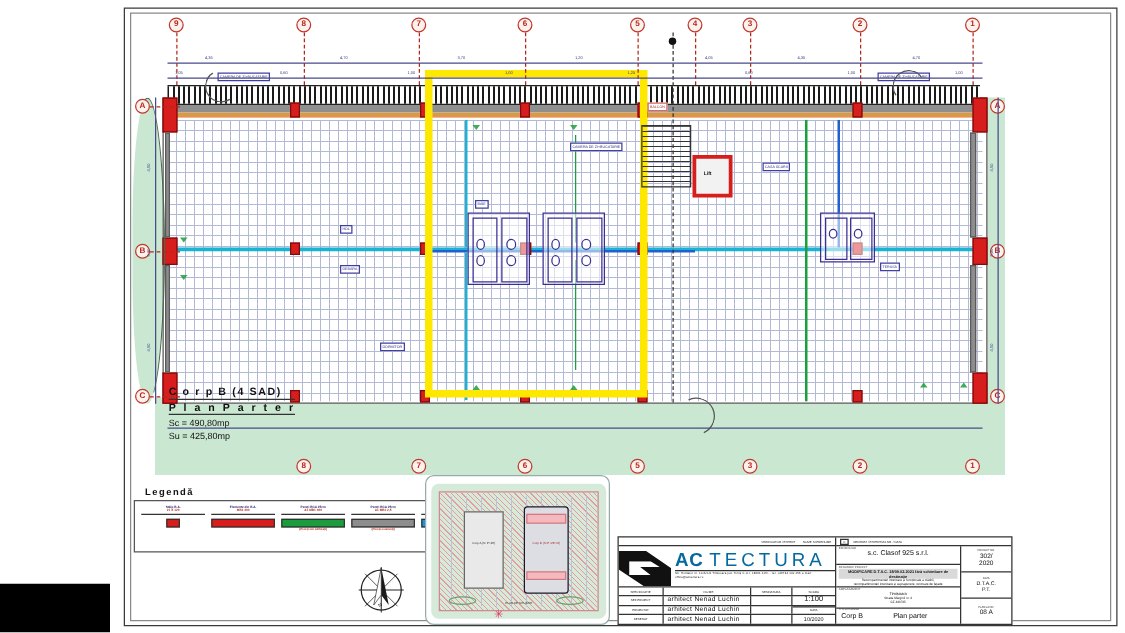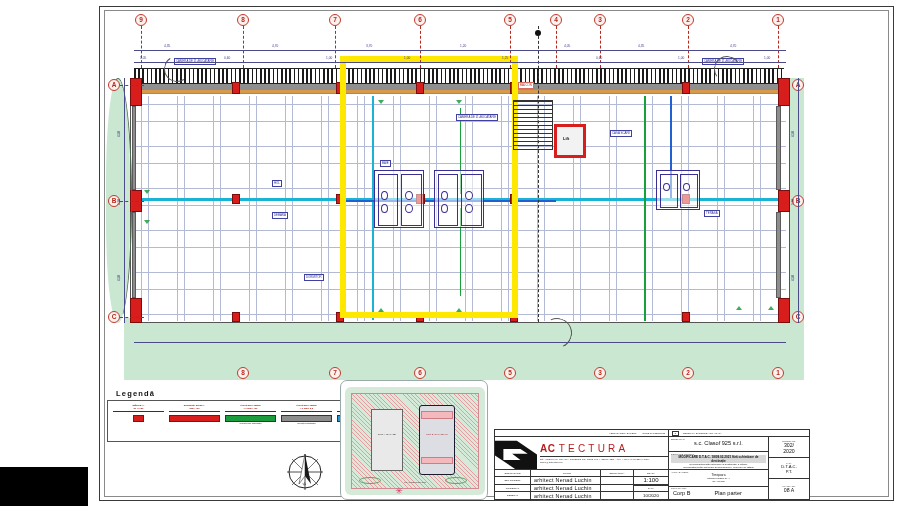--- a/index.html
+++ b/index.html
@@ -363,21 +363,21 @@
   .logo-mark::after {
     content: "";
     position: absolute;
     left: 20%; top: 28%;
     width: 58%; height: 44%;
     background: #fff;
     clip-path: polygon(0 22%, 70% 22%, 100% 55%, 36% 55%, 70% 100%, 0 100%);
   }
   .logo-text { flex: 1; padding-left: 3px; }
   .logo-title {
-    font-size: 10px; font-weight: bold; letter-spacing: 0.5px; color: #b91c1c;
+    font-size: 15px; font-weight: bold; letter-spacing: 0.5px; color: #0369a1;
     line-height: 13px;
   }
   .logo-title .sp { letter-spacing: 3.2px; font-weight: normal; }
   .logo-sub {
     font-size: 2.3px; color: #111; line-height: 3px;
     border-top: 0.5px solid #333; margin-top: 1px; padding-top: .6px;
     letter-spacing: .15px;
   }
 
   .tb-table { flex: 1; display: flex; flex-direction: column; }
@@ -601,20 +601,26 @@
     <div class="dimtext" style="left:12px; top:264px; transform: rotate(-90deg);">4,50</div>
 
     <div class="dimchain-v" style="left:694px; top:66px; height:245px;"></div>
     <div class="dimtext" style="left:686px; top:120px; transform: rotate(-90deg);">4,50</div>
     <div class="dimtext" style="left:686px; top:188px; transform: rotate(-90deg);">5,20</div>
     <div class="dimtext" style="left:686px; top:264px; transform: rotate(-90deg);">4,50</div>
 
     <div class="dimchain" style="left:30px; top:330px; width:652px;"></div>
   </div>
 
+  <div class="plan-title">
+    <div class="l1">C o r p   B   (4 SAD)</div>
+    <div class="l2">P l a n    P a r t e r</div>
+    <div class="l3">Sc = 490,80mp</div>
+    <div class="l4">Su = 425,80mp</div>
+  </div>
 
   <div class="legend-panel">
     <div class="legend-title">Legendă</div>
     <div class="legend-items">
 
       <div class="legend-item">
         <div class="legend-head">
           <span>Stâlp B.A.</span>
           <span class="sub">21 X 120</span>
         </div>

